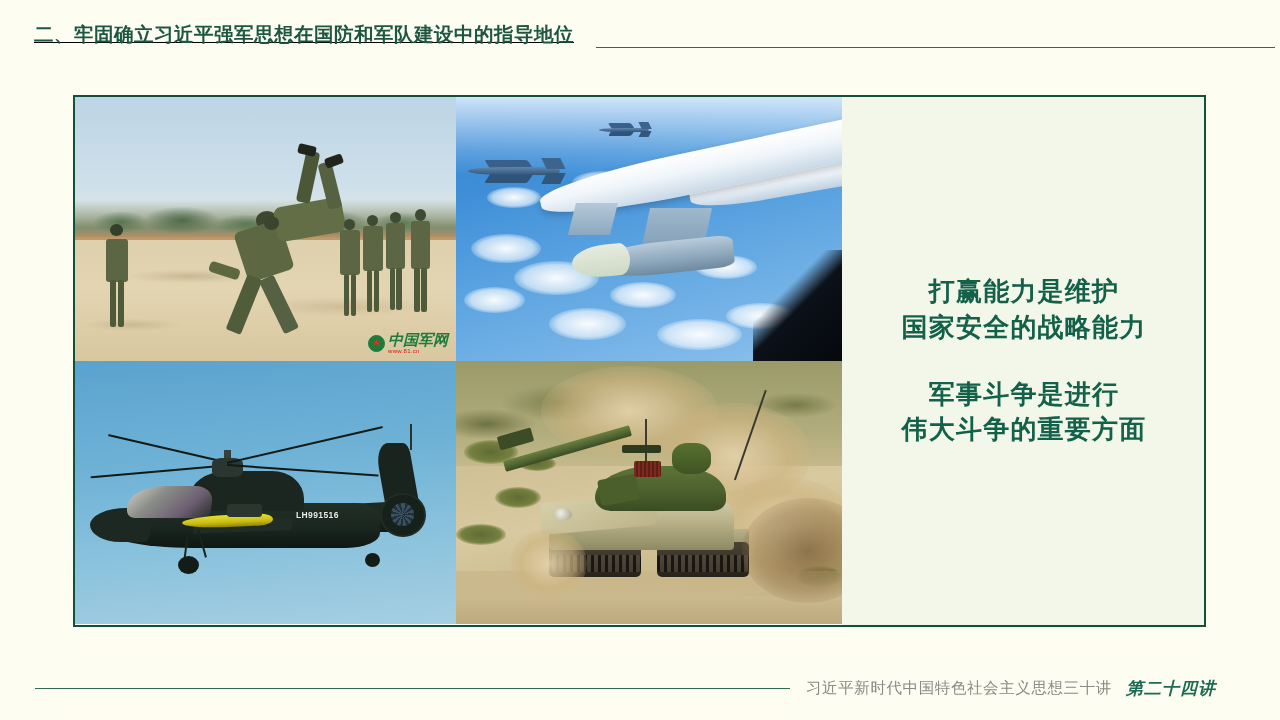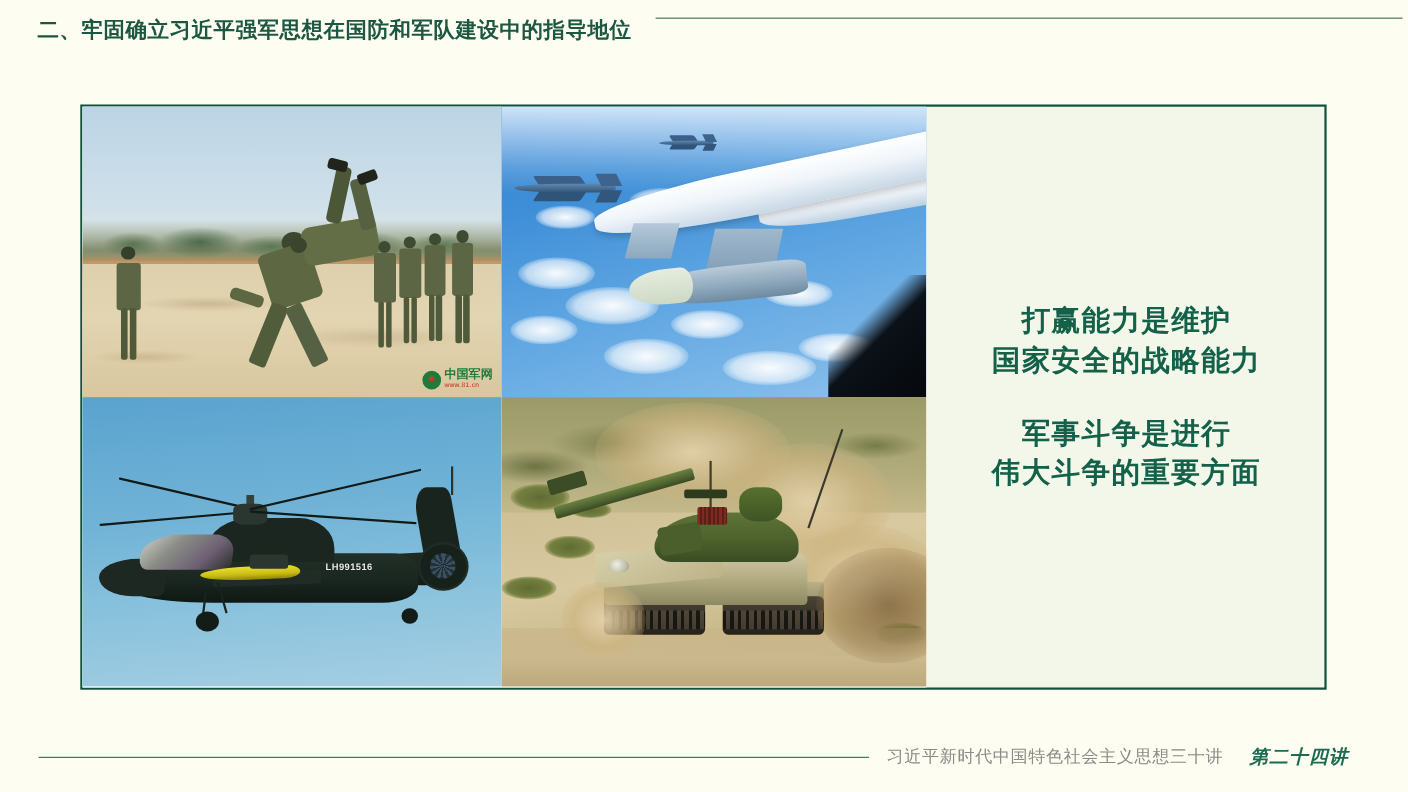--- a/index.html
+++ b/index.html
@@ -15,21 +15,22 @@
     position: relative;
   }
 
   
   .title-row {
     position: absolute;
     left: 0; top: 14px;
     width: 1280px;
     height: 34px;
     display: flex;
-    align-items: flex-start;
+    align-items: flex-end;
+    text-decoration: underline;
   }
   .title-text {
     margin-left: 34px;
     font-size: 19.5px;
     font-weight: bold;
     color: #1d5741;
     letter-spacing: 0.5px;
     white-space: nowrap;
   }
   .title-rule {
@@ -154,21 +155,21 @@
     width:17px; height:17px; border-radius:50%;
     background:#1f7a3c; position:relative; flex:0 0 auto;
     border:1.5px solid #1f7a3c;
     box-sizing:border-box;
   }
   .p1 .wm-logo::after{
     content:"★"; position:absolute; left:50%; top:48%;
     transform:translate(-50%,-50%); color:#e03020; font-size:10px; line-height:1;
   }
   .p1 .wm-txt { display:flex; flex-direction:column; line-height:1; }
-  .p1 .wm-cn { font-size:11px; font-weight:bold; color:#1f7a3c; letter-spacing:0px; }
+  .p1 .wm-cn { font-size:15px; font-weight:bold; color:#1f7a3c; letter-spacing:0px;font-style:italic; }
   .p1 .wm-url { font-size:6px; color:#cc2018; letter-spacing:.3px; margin-top:1px; }
 
   
   .p2 {
     background: linear-gradient(165deg,#2f7fd0 0%, #3f8fd8 28%, #61a7e2 60%, #8dc1ec 100%);
   }
   .p2 .cloud {
     position:absolute; border-radius:50%;
     background: radial-gradient(ellipse at 50% 50%, rgba(255,255,255,.96) 0%, rgba(255,255,255,.62) 55%, rgba(255,255,255,0) 78%);
   }
@@ -483,21 +484,21 @@
     border-top: 1.4px solid #2d6b52;
   }
   .footer-book {
     margin-left: 16px;
     font-size: 15.5px;
     color: #8a8a86;
     letter-spacing: 0.6px;
     white-space: nowrap;
   }
   .footer-lesson {
-    margin-left: 24px;
+    margin-left: 14px;
     font-size: 17px;
     font-weight: bold;
     color: #1d6b52;
     letter-spacing: 1px;
     font-family: "Liberation Serif", "DejaVu Serif", serif;
     font-style: italic;
     white-space: nowrap;
   }
 </style>
 </head>

